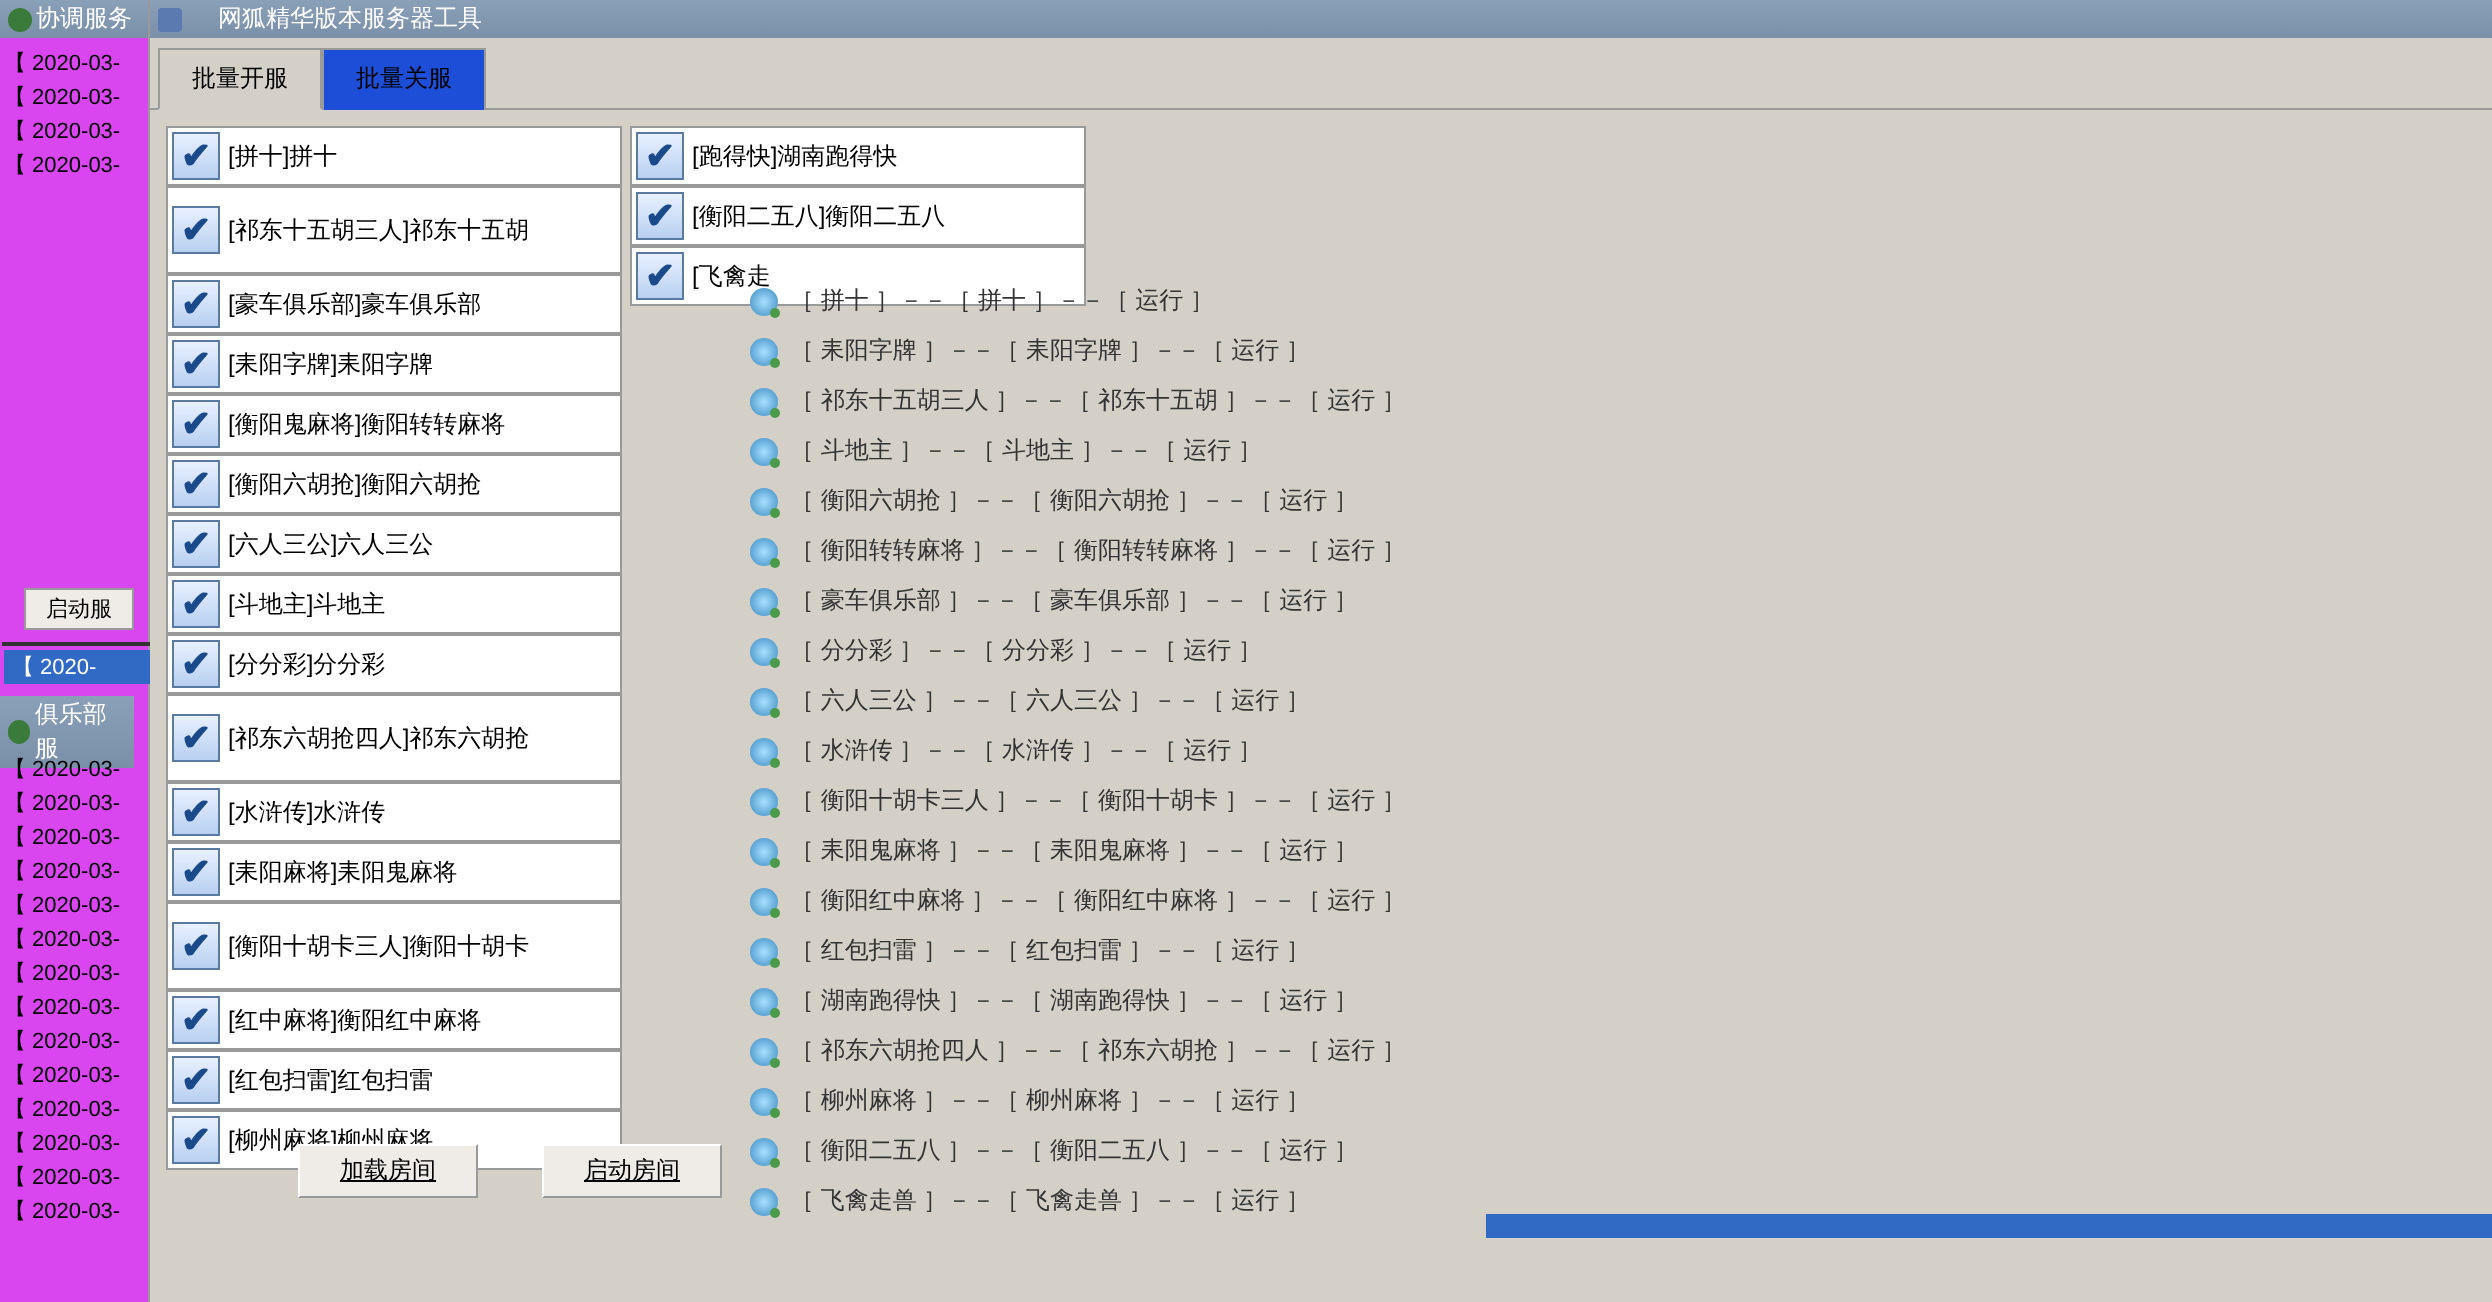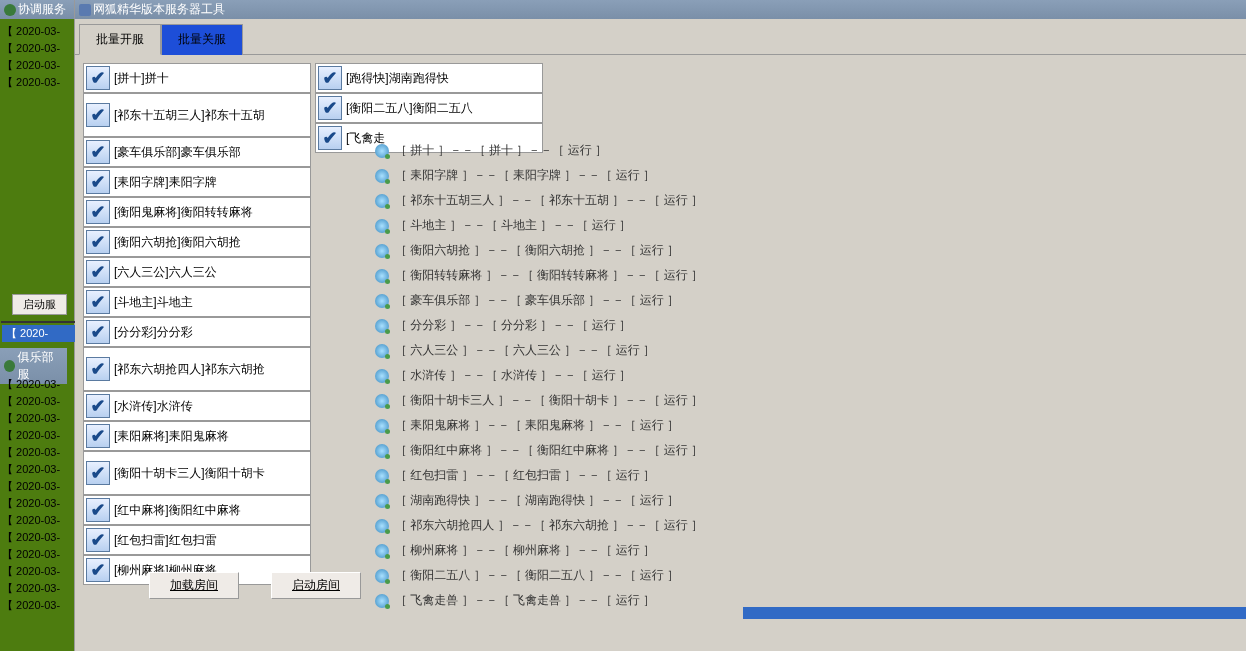--- a/index.html
+++ b/index.html
@@ -1,29 +1,29 @@
 <!DOCTYPE html>
 <html><head>
 <meta charset="utf-8">
 <style>
 * { box-sizing: border-box; margin: 0; padding: 0; font-family: "Microsoft YaHei", SimSun, sans-serif; font-size: 12px; }
 body { background: #d4d0c8; width: 1246px; height: 651px; overflow: hidden; position: relative; }
 
-.left-panel { position: absolute; left: 0; top: 0; width: 75px; height: 651px; background: #4d7c0f; border-right: 1px solid #999; }
+.left-panel { position: absolute; left: 0; top: 0; width: 75px; height: 651px; background: #d946ef; border-right: 1px solid #999; }
 .left-panel .panel-title { background: linear-gradient(to bottom, #8a9fb8, #7a8fa8); color: #fff; padding: 1px 4px; font-size: 11px; display:flex; align-items:center; }
 .left-panel .panel-title .ticon{width:12px;height:12px;background:#3a7a3a;border-radius:50%;margin-right:2px;display:inline-block;}
 .log-list { padding: 4px 2px; }
 .log-list div { font-size: 11px; color: #000; white-space: nowrap; overflow: hidden; padding: 1px 0; }
 .btn-small { background: #efebe7; border: 1px solid #999; padding: 2px 8px; cursor: pointer; font-size: 11px; width: 55px; margin: 4px auto; display: block; }
 
 .mid-section { position: absolute; left: 0; top: 320px; width: 88px; }
 .mid-section .sel { background: #316ac5; color: #fff; padding: 1px 4px; font-size: 11px; margin: 2px; }
 
 .main-area { position: absolute; left: 75px; top: 0; right: 0; bottom: 0; background: #d4d0c8; }
-.main-titlebar { background: linear-gradient(to bottom, #8a9fb8, #7a8fa8); color: #fff; padding: 1px 4px; font-size: 11px; display:flex; align-items:center; }
+.main-titlebar { background: linear-gradient(to bottom, #8a9fb8, #7a8fa8); color: #fff; padding: 1px 4px; font-size: 11px; display:flex; align-items:center;gap:16px; }
 .main-titlebar .ticon{width:12px;height:12px;background:#5a7ab0;border-radius:2px;margin-right:2px;display:inline-block;}
 
 .sub-tabs { display: flex; padding: 4px 4px 0 4px; border-bottom: 1px solid #999; }
 .sub-tabs .tab { padding: 6px 16px; border: 1px solid #999; border-bottom: none; background: #1d4ed8; cursor: pointer; font-size: 12px; position:relative; top:1px;}
 .sub-tabs .tab.active { background: #d4d0c8; border-bottom: 1px solid #d4d0c8; font-weight: normal; }
 
 .content-area { display: flex; padding: 8px; gap: 4px; }
 
 .check-column { width: 228px; }
 .check-item { display: flex; align-items: center; border: 1px solid #999; background: #fff; margin-bottom: 0; height: 30px; padding: 2px; }

